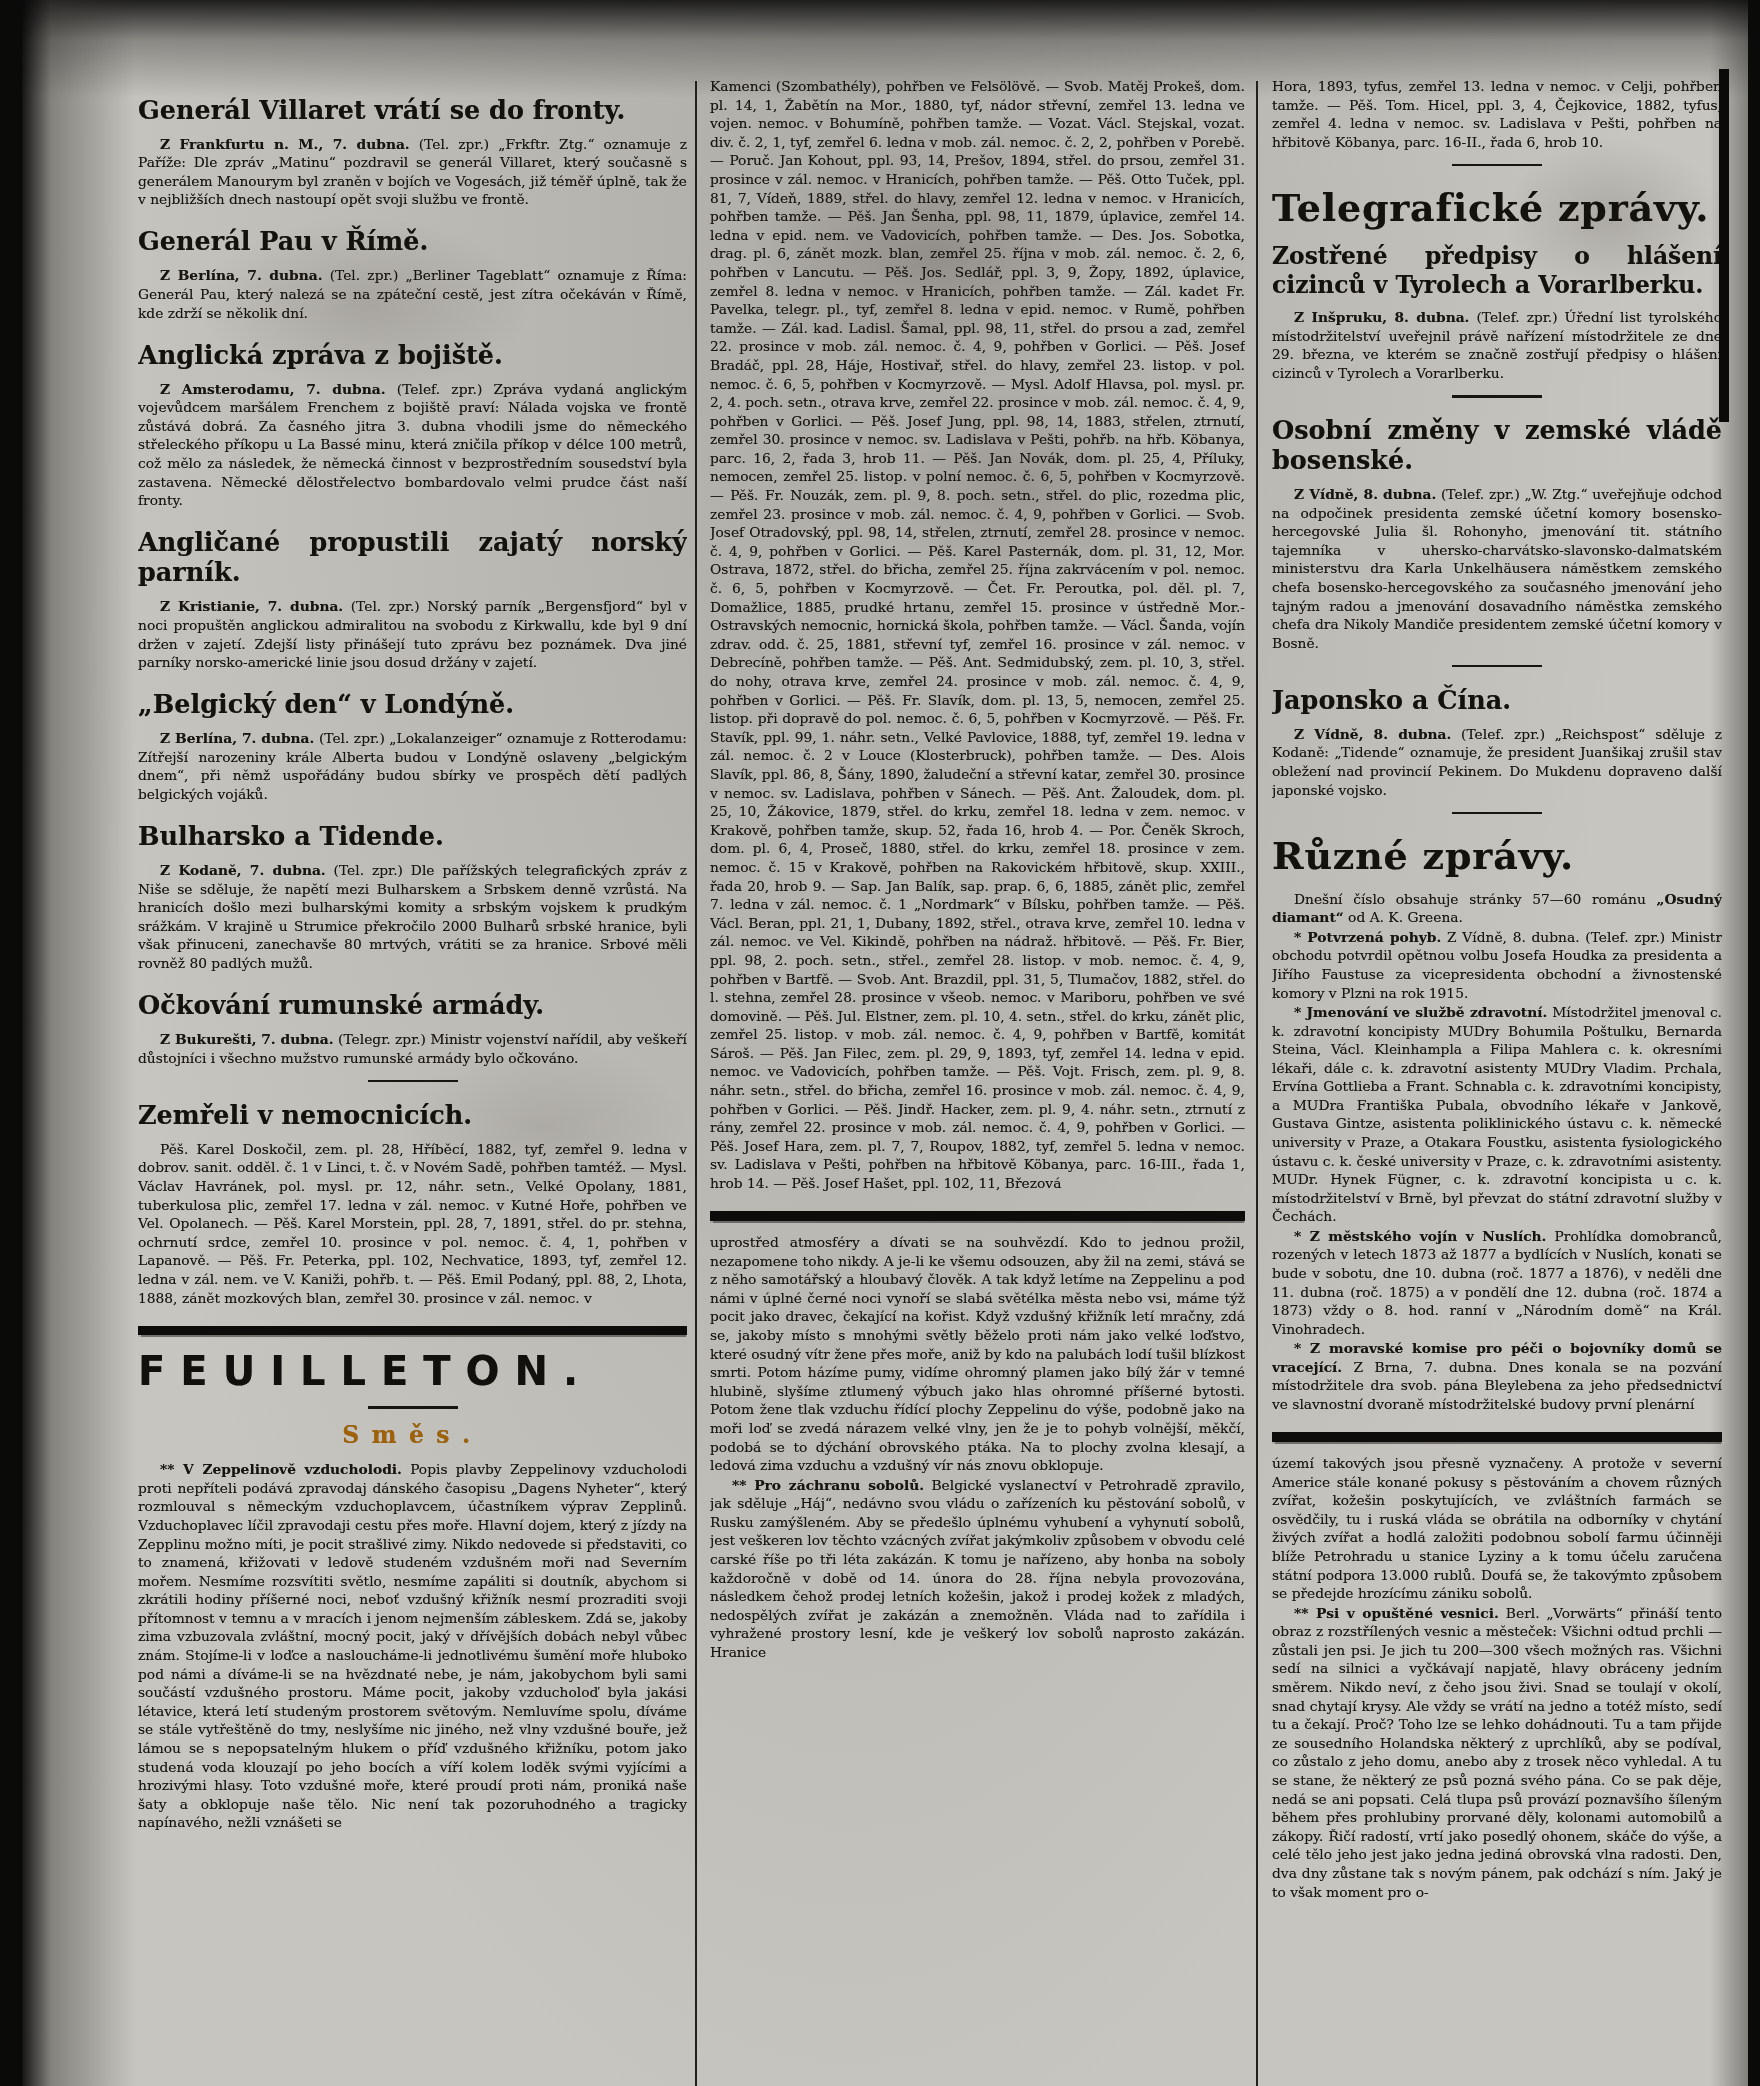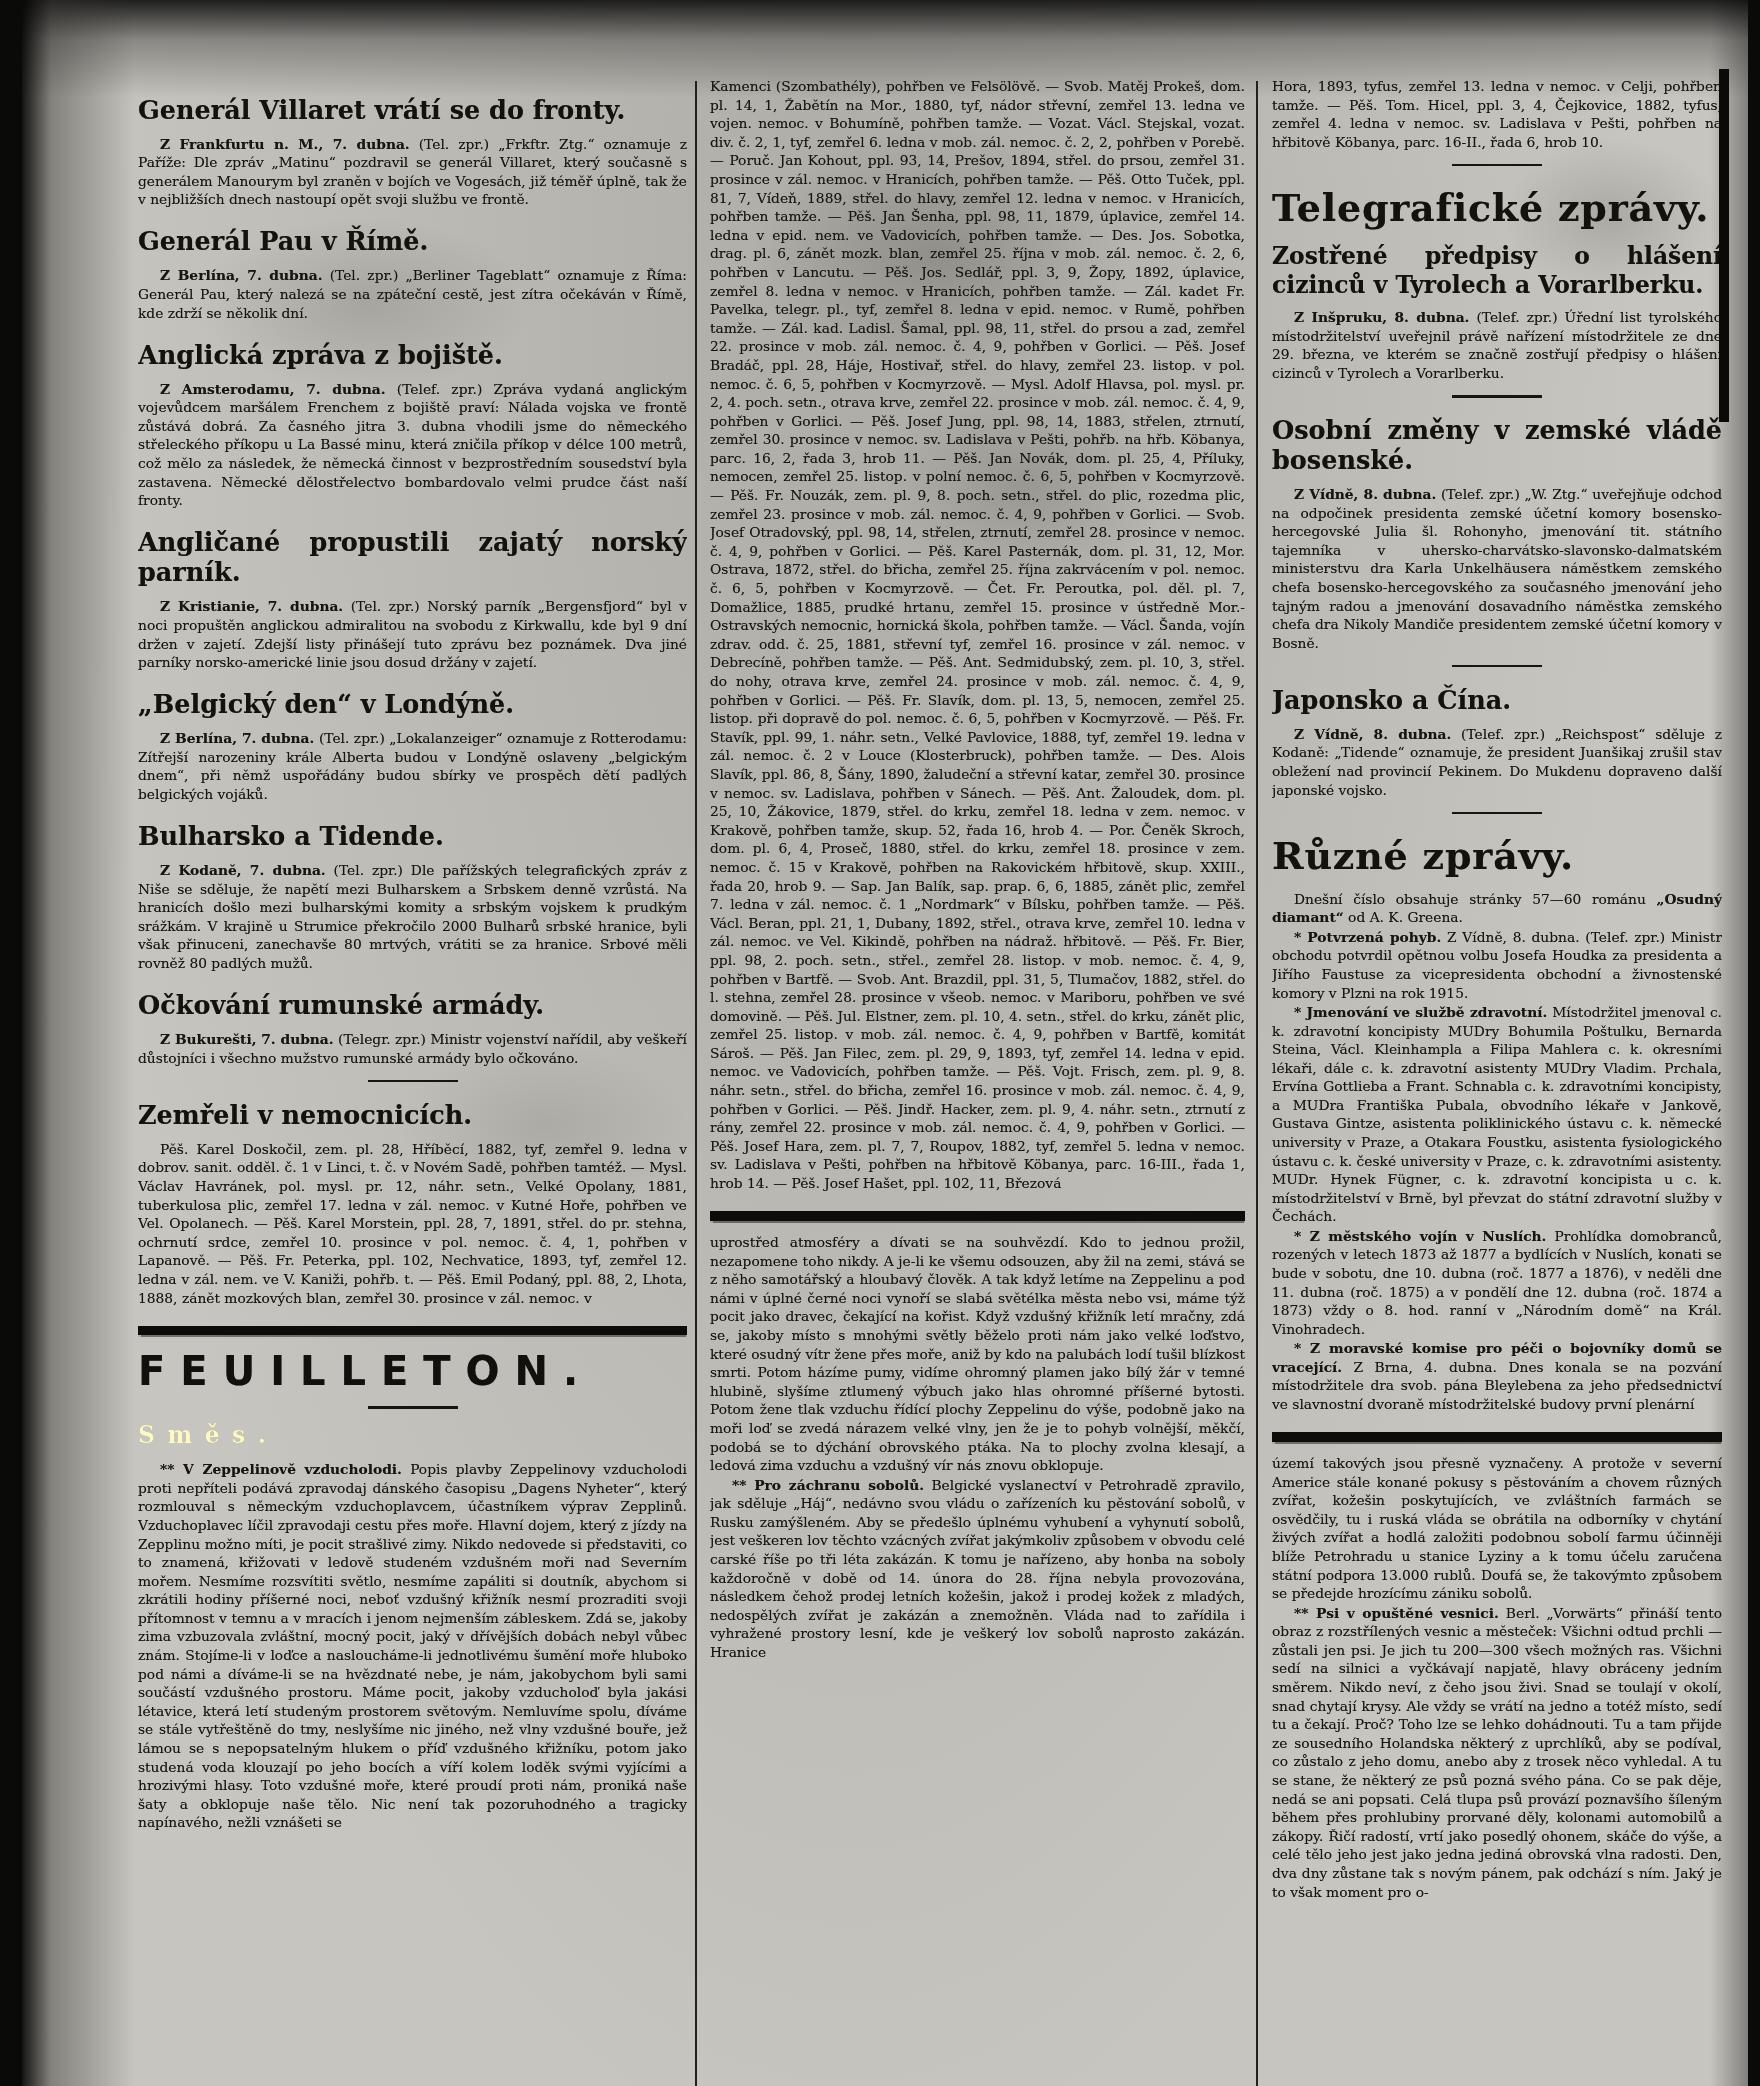--- a/index.html
+++ b/index.html
@@ -44,22 +44,22 @@
   .h-sub{font-size:23.4px;line-height:29px;margin:12.5px 0 8.3px;}
   .h-xl{font-size:38px;line-height:43px;margin:20px 0 12.5px;letter-spacing:0.8px;}
 
   .div-sm{width:90px;height:2.5px;background:#17150f;margin:12.5px auto 12.5px;}
   .bar{height:9.6px;background:#0d0c0a;margin:18.4px 0 12.5px;box-shadow:0 1.7px 0.8px rgba(10,8,6,.45);}
   .feui{
     text-align:left;font-family:"DejaVu Sans", sans-serif;font-weight:700;
     font-size:40px;line-height:46px;letter-spacing:15px;margin:2.5px 0 2.5px;color:#12100c;
   }
   .smes{
-    text-align:left;font-weight:700;font-size:23.4px;line-height:29px;
-    letter-spacing:12.5px;margin:5.8px 0 10px;color:#fef9c3;
+    text-align:center;font-weight:700;font-size:23.4px;line-height:29px;
+    letter-spacing:12.5px;margin:5.8px 0 10px;color:#a16207;
   }
 
   .vr{position:absolute;width:1.7px;background:#23211c;}
   #vr1{left:695px;top:81px;height:2185px;}
   #vr2{left:1256px;top:81px;height:2204px;}
 
   .scratch-right{position:absolute;left:1719px;top:69px;width:10px;height:353px;background:#0b0a09;}
   .edge-right{position:absolute;right:0;top:0;width:11.7px;height:2463px;background:#0a0a09;}
 </style>
 </head>
@@ -114,21 +114,21 @@
     <p><b>Z Vídně, 8. dubna.</b><span> (Telef. zpr.) „W. Ztg.“ uveřejňuje odchod na odpočinek presidenta zemské účetní komory bosensko-hercegovské Julia šl. Rohonyho, jmenování tit. státního tajemníka v uhersko-charvátsko-slavonsko-dalmatském ministerstvu dra Karla Unkelhäusera náměstkem zemského chefa bosensko-hercegovského za současného jmenování jeho tajným radou a jmenování dosavadního náměstka zemského chefa dra Nikoly Mandiče presidentem zemské účetní komory v Bosně.</span></p>
     <div class="div-sm"></div>
     <div class="headline h-m">Japonsko a Čína.</div>
     <p><b>Z Vídně, 8. dubna.</b><span> (Telef. zpr.) „Reichspost“ sděluje z Kodaně: „Tidende“ oznamuje, že president Juanšikaj zrušil stav obležení nad provincií Pekinem. Do Mukdenu dopraveno další japonské vojsko.</span></p>
     <div class="div-sm"></div>
     <div class="headline h-xl">Různé zprávy.</div>
     <p><span>Dnešní číslo obsahuje stránky 57—60 románu </span><b>„Osudný diamant“</b><span> od A. K. Greena.</span></p>
     <p><b>* Potvrzená pohyb.</b><span> Z Vídně, 8. dubna. (Telef. zpr.) Ministr obchodu potvrdil opětnou volbu Josefa Houdka za presidenta a Jiřího Faustuse za vicepresidenta obchodní a živnostenské komory v Plzni na rok 1915.</span></p>
     <p><b>* Jmenování ve službě zdravotní.</b><span> Místodržitel jmenoval c. k. zdravotní koncipisty MUDry Bohumila Poštulku, Bernarda Steina, Václ. Kleinhampla a Filipa Mahlera c. k. okresními lékaři, dále c. k. zdravotní asistenty MUDry Vladim. Prchala, Ervína Gottlieba a Frant. Schnabla c. k. zdravotními koncipisty, a MUDra Františka Pubala, obvodního lékaře v Jankově, Gustava Gintze, asistenta poliklinického ústavu c. k. německé university v Praze, a Otakara Foustku, asistenta fysiologického ústavu c. k. české university v Praze, c. k. zdravotními asistenty. MUDr. Hynek Fügner, c. k. zdravotní koncipista u c. k. místodržitelství v Brně, byl převzat do státní zdravotní služby v Čechách.</span></p>
     <p><b>* Z městského vojín v Nuslích.</b><span> Prohlídka domobranců, rozených v letech 1873 až 1877 a bydlících v Nuslích, konati se bude v sobotu, dne 10. dubna (roč. 1877 a 1876), v neděli dne 11. dubna (roč. 1875) a v pondělí dne 12. dubna (roč. 1874 a 1873) vždy o 8. hod. ranní v „Národním domě“ na Král. Vinohradech.</span></p>
-    <p><b>* Z moravské komise pro péči o bojovníky domů se vracející.</b><span> Z Brna, 4. dubna. Dnes konala se na pozvání místodržitele dra svob. pána Bleylebena za jeho předsednictví ve slavnostní dvoraně místodržitelské budovy první plenární</span></p>
+    <p><b>* Z moravské komise pro péči o bojovníky domů se vracející.</b><span> Z Brna, 7. dubna. Dnes konala se na pozvání místodržitele dra svob. pána Bleylebena za jeho předsednictví ve slavnostní dvoraně místodržitelské budovy první plenární</span></p>
     <div class="bar"></div>
     <p class="noindent"><span>území takových jsou přesně vyznačeny. A protože v severní Americe stále konané pokusy s pěstováním a chovem různých zvířat, kožešin poskytujících, ve zvláštních farmách se osvědčily, tu i ruská vláda se obrátila na odborníky v chytání živých zvířat a hodlá založiti podobnou sobolí farmu účinněji blíže Petrohradu u stanice Lyziny a k tomu účelu zaručena státní podpora 13.000 rublů. Doufá se, že takovýmto způsobem se předejde hrozícímu zániku sobolů.</span></p>
     <p><b>** Psi v opuštěné vesnici.</b><span> Berl. „Vorwärts“ přináší tento obraz z rozstřílených vesnic a městeček: Všichni odtud prchli — zůstali jen psi. Je jich tu 200—300 všech možných ras. Všichni sedí na silnici a vyčkávají napjatě, hlavy obráceny jedním směrem. Nikdo neví, z čeho jsou živi. Snad se toulají v okolí, snad chytají krysy. Ale vždy se vrátí na jedno a totéž místo, sedí tu a čekají. Proč? Toho lze se lehko dohádnouti. Tu a tam přijde ze sousedního Holandska některý z uprchlíků, aby se podíval, co zůstalo z jeho domu, anebo aby z trosek něco vyhledal. A tu se stane, že některý ze psů pozná svého pána. Co se pak děje, nedá se ani popsati. Celá tlupa psů provází poznavšího šíleným během přes prohlubiny prorvané děly, kolonami automobilů a zákopy. Řičí radostí, vrtí jako posedlý ohonem, skáče do výše, a celé tělo jeho jest jako jedna jediná obrovská vlna radosti. Den, dva dny zůstane tak s novým pánem, pak odchází s ním. Jaký je to však moment pro o-</span></p>
   </div>
 
 <div class="vr" id="vr1"></div>
 <div class="vr" id="vr2"></div>
 
 <div class="scratch-right"></div>
 

